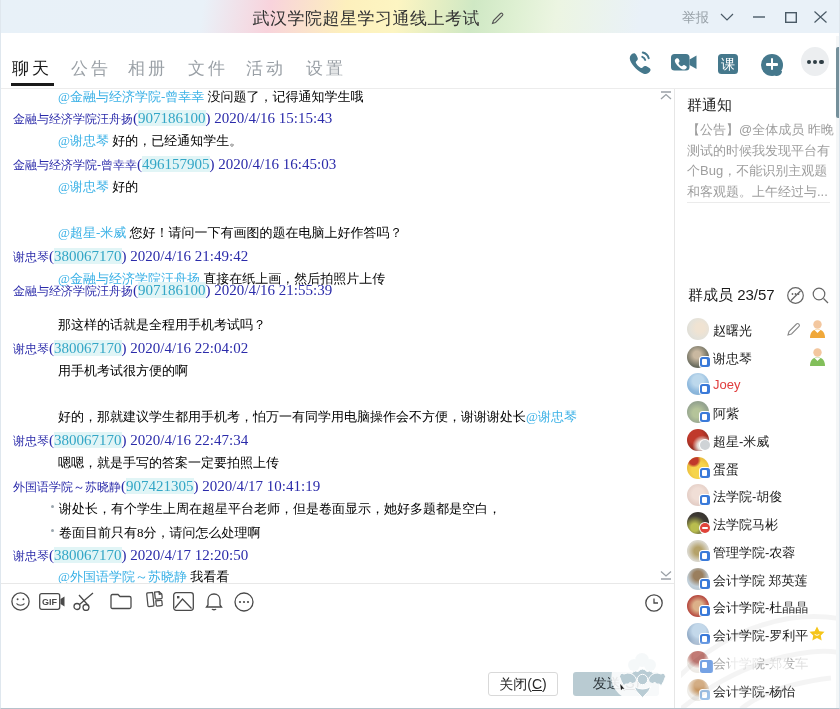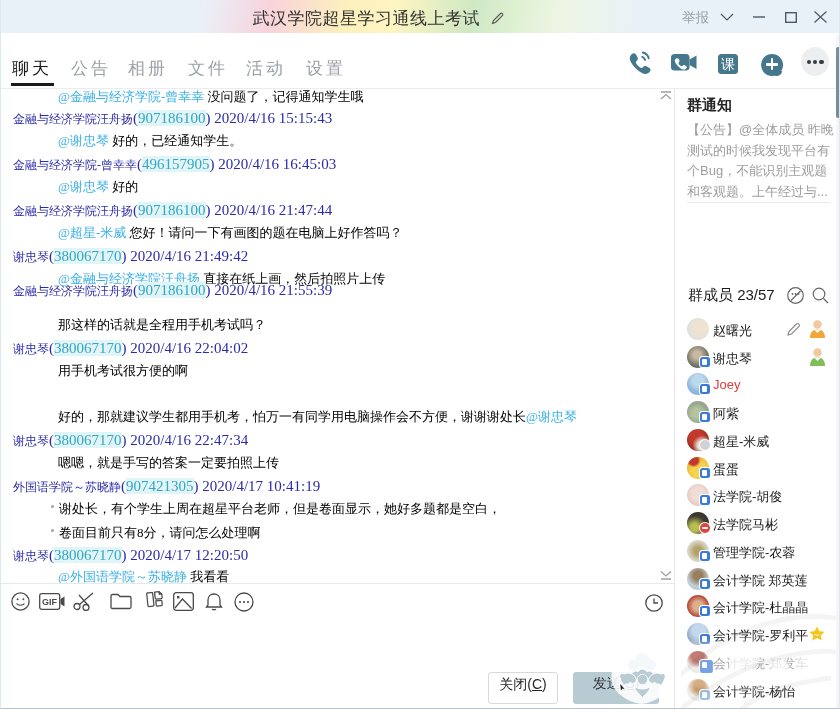--- a/index.html
+++ b/index.html
@@ -31,33 +31,33 @@
   .msg { position:absolute; white-space:nowrap; font-size:13px; line-height:16px; color:#000; font-family:"Liberation Serif",serif;margin-left:30px; }
   .hd { position:absolute; white-space:nowrap; font-size:12px; line-height:16px; color:#2b2baa; font-family:"Liberation Serif",serif; }
   .hd .lat { font-size:15px; }
   .hd .num { color:#33a6c6; background:#e1f5f6; }
   .at { color:#38b0e6; }
   .bdot { position:absolute; left:-8px; top:4px; width:3px; height:3px; border-radius:50%; background:#9aa5ad; }
   
   #toolbar { position:absolute; left:0; top:583px; width:673px; height:36px; border-top:1px solid #e8e8e8; background:#fff; }
   
   #sidebar { position:absolute; left:673px; top:89px; width:167px; height:620px; background:#fff; border-left:1px solid #e6e6e6; }
-  #notice-h { position:absolute; left:12px; top:7px; font-size:15px; font-weight:700; color:#262626; }
+  #notice-h { position:absolute; left:12px; top:7px; font-size:15px; font-weight:400; color:#262626; }
   #notice-p { position:absolute; left:12px; top:31px; width:158px; white-space:nowrap; font-size:13px; line-height:20.5px; color:#9e9e9e; }
   #notice-div { position:absolute; left:12px; top:113px; width:143px; height:1px; background:#ebebeb; }
   #members-h { position:absolute; left:13px; top:197px; font-size:15px; color:#1a1a1a; }
   .mrow { position:absolute; left:0; width:167px; height:28px; }
   .avatar { position:absolute; left:13px; top:3px; width:22px; height:22px; border-radius:50%; }
   .mname { position:absolute; left:39px; top:7px; font-size:13px; color:#1a1a1a; white-space:nowrap; }
   .badge { position:absolute; left:25.5px; top:14px; width:10px; height:10px; border-radius:2.5px; background:#3a7ad9; }
   .badge { box-shadow:0 0 0 1px #fff; }
   .badge.nob:after { display:none; }
   .badge:after { content:""; position:absolute; left:2.5px; top:2px; width:5px; height:6px; border-radius:1px; background:#fff; }
   
-  .btn { position:absolute; top:672px; height:32px; font-size:14px; text-align:center; line-height:22px; border-radius:3px; }
+  .btn { position:absolute; top:672px; height:24px; font-size:14px; text-align:center; line-height:22px; border-radius:3px; }
 </style>
 </head>
 <body>
 
 <div id="titlebar">
   <div id="title">武汉学院超星学习通线上考试&nbsp;&nbsp;<svg width="15" height="15" viewBox="0 0 15 15" style="vertical-align:-2px">
         <path d="M2.5 12.5 L3.5 9.5 L10.5 2.5 Q11.5 1.7 12.4 2.6 Q13.3 3.5 12.5 4.5 L5.5 11.5 Z" fill="none" stroke="#555" stroke-width="1.1"></path>
       </svg></div>
   <div class="winctl" style="left:681px;top:9px;font-size:13.5px;color:#98a1a8;">举报</div>
   <svg class="winctl" style="left:719px;top:13px" width="14" height="9">
@@ -106,21 +106,20 @@
   <div class="abs" style="left:812px;top:26.8px;width:4.4px;height:4.4px;border-radius:50%;background:#2f3d44;"></div>
   <div class="abs" style="left:818.4px;top:26.8px;width:4.4px;height:4.4px;border-radius:50%;background:#2f3d44;"></div>
 </div>
 
 <div id="chatpane">
   <div class="msg" style="left:27px;top:0px"><span class="at">@金融与经济学院-曾幸幸</span> 没问题了，记得通知学生哦</div>
   <div class="hd" style="left:12px;top:21px">金融与经济学院汪舟扬<span class="lat">(<span class="num">907186100</span>) 2020/4/16 15:15:43</span></div>
   <div class="msg" style="left:27px;top:44px"><span class="at">@谢忠琴</span> 好的，已经通知学生。</div>
   <div class="hd" style="left:12px;top:67px">金融与经济学院-曾幸幸<span class="lat">(<span class="num">496157905</span>) 2020/4/16 16:45:03</span></div>
   <div class="msg" style="left:27px;top:90px"><span class="at">@谢忠琴</span> 好的</div>
-  <div class="hd" style="left:12px;top:113px">金融与经济学院汪舟扬<span class="lat">(<span class="num">907186100</span>) 2020/4/16 21:47:44</span></div>
   <div class="msg" style="left:27px;top:136px"><span class="at">@超星-米威</span> 您好！请问一下有画图的题在电脑上好作答吗？</div>
   <div class="hd" style="left:12px;top:159px">谢忠琴<span class="lat">(<span class="num">380067170</span>) 2020/4/16 21:49:42</span></div>
   <div class="msg" style="left:27px;top:182px"><span class="at">@金融与经济学院汪舟扬</span> 直接在纸上画，然后拍照片上传</div>
   <div class="hd" style="left:12px;top:193px">金融与经济学院汪舟扬<span class="lat">(<span class="num">907186100</span>) 2020/4/16 21:55:39</span></div>
   <div class="msg" style="left:27px;top:228px">那这样的话就是全程用手机考试吗？</div>
   <div class="hd" style="left:12px;top:251px">谢忠琴<span class="lat">(<span class="num">380067170</span>) 2020/4/16 22:04:02</span></div>
   <div class="msg" style="left:27px;top:274px">用手机考试很方便的啊</div>
   <div class="msg" style="left:27px;top:320px">好的，那就建议学生都用手机考，怕万一有同学用电脑操作会不方便，谢谢谢处长<span class="at">@谢忠琴</span></div>
   <div class="hd" style="left:12px;top:343px">谢忠琴<span class="lat">(<span class="num">380067170</span>) 2020/4/16 22:47:34</span></div>
   <div class="msg" style="left:27px;top:366px">嗯嗯，就是手写的答案一定要拍照上传</div>

